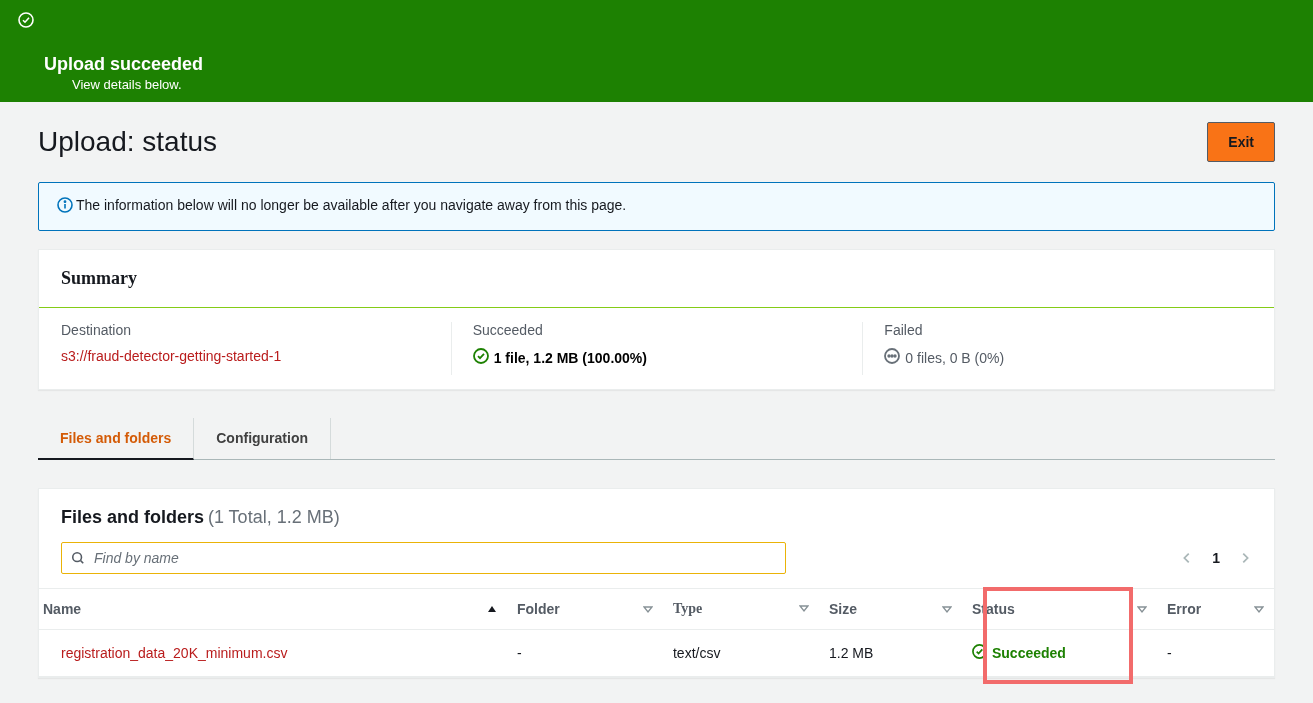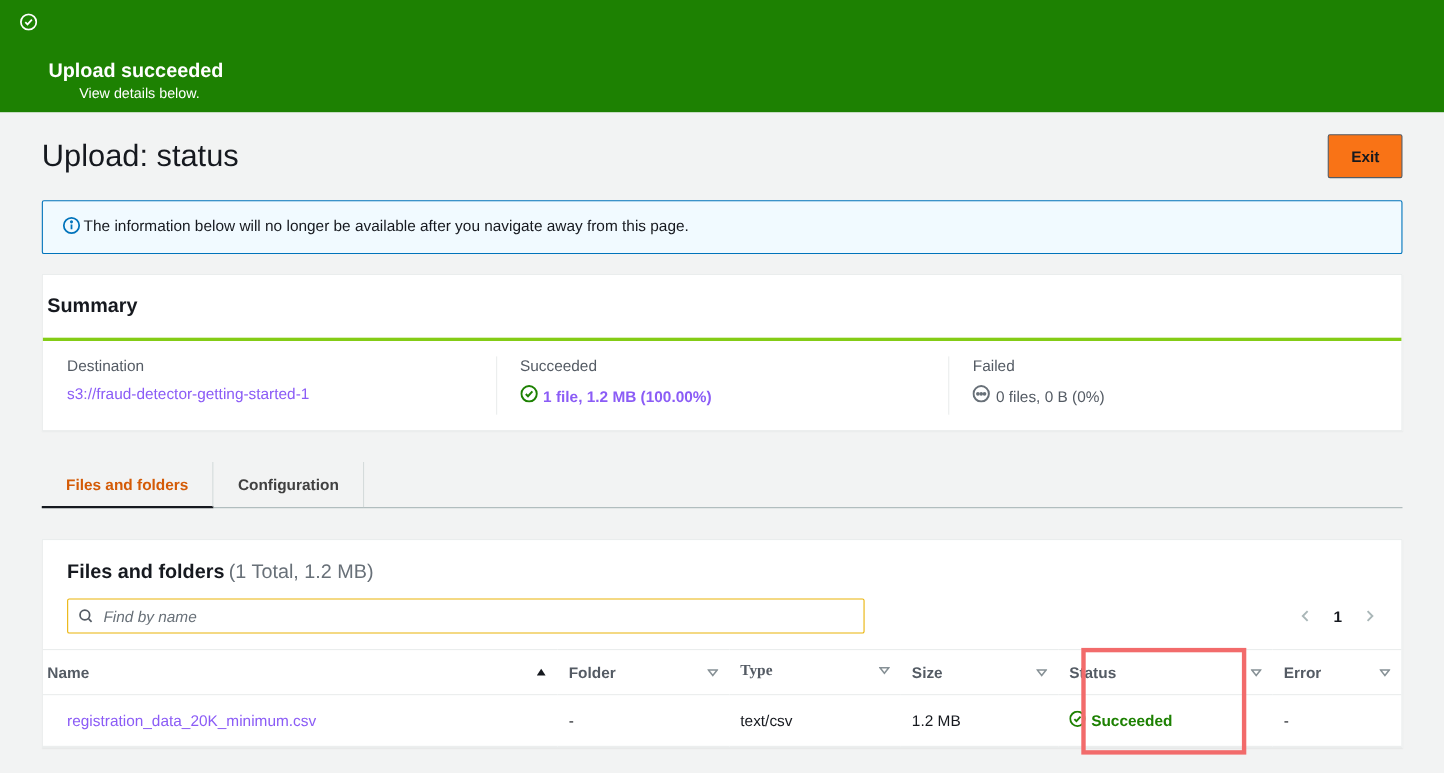--- a/index.html
+++ b/index.html
@@ -12,29 +12,29 @@
 
 .main { padding: 20px 38px; }
 .header-row { display: flex; justify-content: space-between; align-items: center; margin-bottom: 20px; }
 .page-title { font-size: 28px; font-weight: 400; }
 .btn { background: #f97316; border: 1px solid #545b64; border-radius: 2px; padding: 11px 20px; font-size: 14px; font-weight: 700; cursor: pointer; color: #16191f; }
 
 .info-box { background: #f1faff; border: 1px solid #0073bb; border-radius: 2px; padding: 14px 18px; display: flex; gap: 3px; margin-bottom: 18px; }
 .info-icon { color: #0073bb; flex-shrink: 0; }
 
 .panel { background: #fff; border: 1px solid #eaeded; box-shadow: 0 1px 1px rgba(0,0,0,0.05); margin-bottom: 28px; }
-.panel-header { padding: 18px 4px; border-bottom: 3px solid #84cc16; }
+.panel-header { padding: 18px 22px; border-bottom: 1px solid #84cc16; font-family: Liberation Serif, serif; }
 .panel-title { font-size: 18px; font-weight: 700; }
 .summary-cols { display: flex; }
 .summary-col { padding: 14px 22px 22px; flex: 1; position: relative; }
 .summary-col + .summary-col::before { content: ""; position: absolute; left: 0; top: 14px; bottom: 14px; width: 1px; background: #eaeded; }
 .summary-label { color: #545b64; font-size: 14px; margin-bottom: 10px; }
 .summary-val { font-size: 14px; }
-.link { color: #8b5cf6; text-decoration: none; font-weight: 400; cursor: pointer; }
-.success-val { color: #8b5cf6; font-weight: 700; display: flex; align-items: center; gap: 5px; }
+.link { color: #b91c1c; text-decoration: none; font-weight: 400; cursor: pointer; }
+.success-val { color: #000000; font-weight: 700; display: flex; align-items: center; gap: 5px; }
 .muted-val { color: #545b64; display: flex; align-items: center; gap: 5px; }
 
 .tabs { display: flex; border-bottom: 1px solid #aab7b8; margin-bottom: 28px; }
 .tab { padding: 12px 22px; font-size: 14px; font-weight: 700; color: #404040; cursor: pointer; border-right: 1px solid #d5dbdb; }
 .tab.active { color: #d45b07; border-bottom: 2px solid #16191f; margin-bottom: -1px; }
 
 .card-header-row { padding: 18px 22px 14px; }
 .card-title { font-size: 18px; font-weight: 700; display: inline; }
 .card-subtitle { font-size: 18px; font-weight: 400; color: #687078; }
 .card-tools { padding: 0 22px 14px; display: flex; justify-content: space-between; align-items: center; gap: 16px; }

